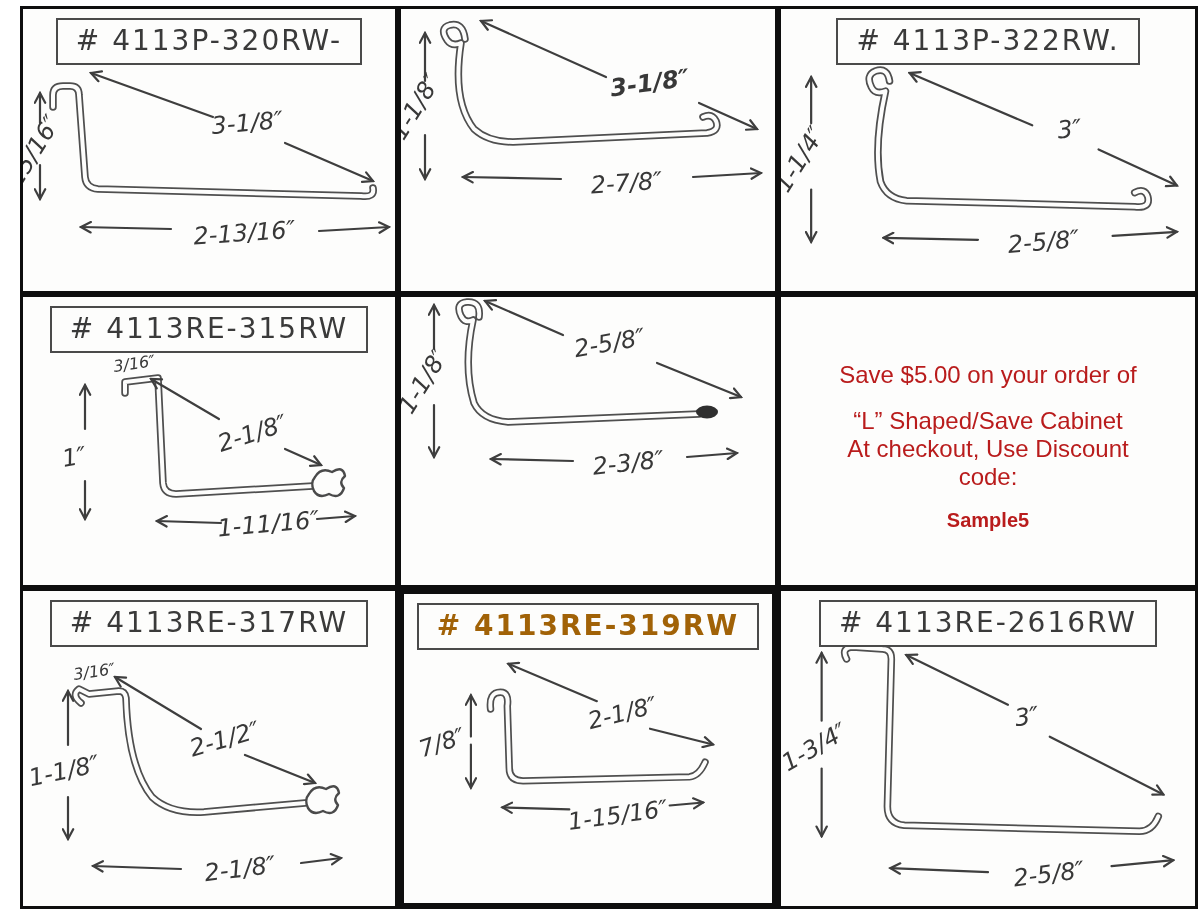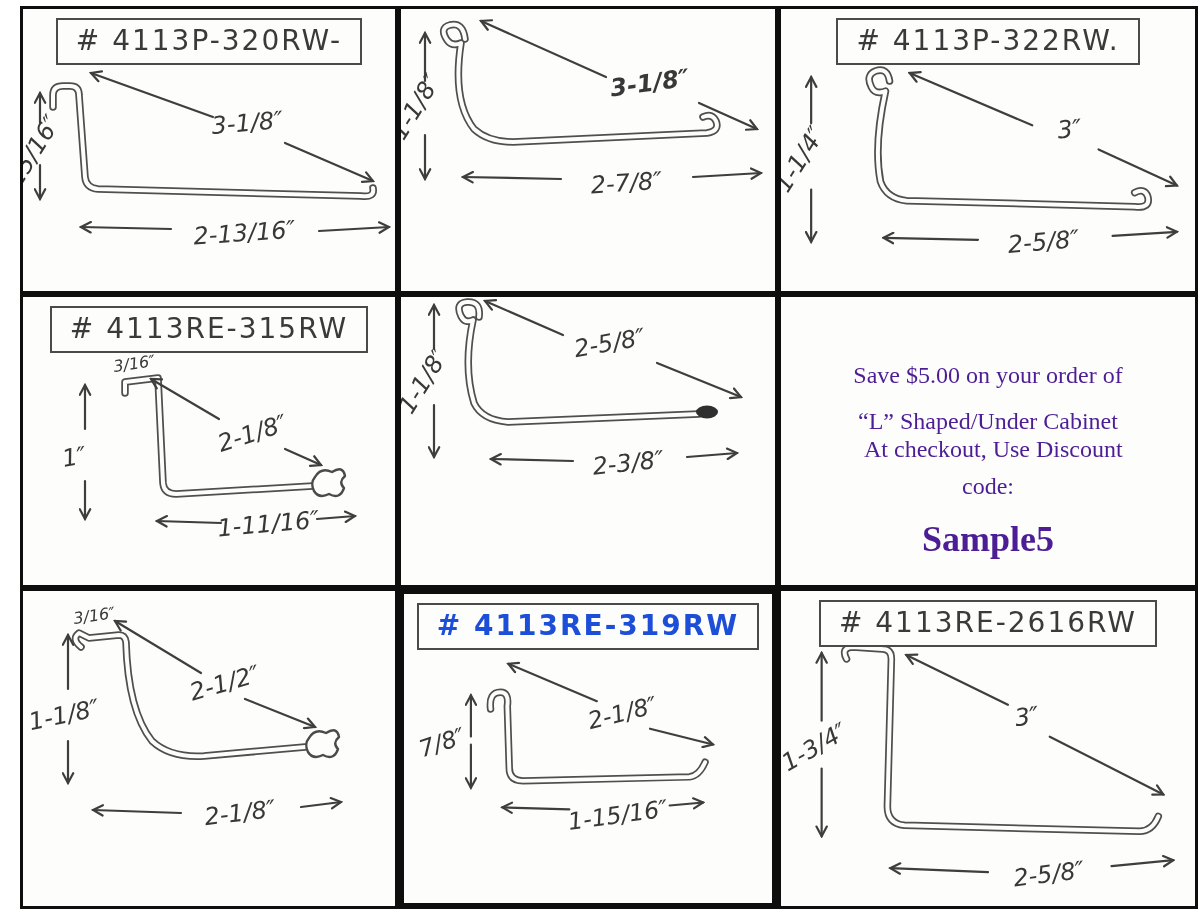--- a/index.html
+++ b/index.html
@@ -8,33 +8,33 @@
   .grid{position:absolute;left:20px;top:6px;display:grid;
         grid-template-columns:378px 380px 420px;
         grid-template-rows:288px 294px 321px;}
   .cell{border:3px solid #0e0e0e;background:#fdfdfc;box-sizing:border-box;
         display:flex;flex-direction:column;align-items:center;overflow:hidden;}
   .cell.heavy{border-width:6px;}
   .partbox{border:2px solid #4a4a4a;margin-top:9px;padding:4px 18px 6px;
            background:#fdfdfc;white-space:nowrap;}
   .partnum{font-family:"DejaVu Sans",sans-serif;color:#3a3a3a;
            font-size:28px;letter-spacing:2px;font-weight:500;}
-  .cell.heavy .partnum{font-weight:700;color:#1d4ed8;}
+  .cell.heavy .partnum{font-weight:700;color:#a16207;}
   .sketch{flex:1 1 auto;width:100%;}
   .tube{fill:none;stroke:#4f4f4f;stroke-width:7.5;stroke-linecap:round;stroke-linejoin:round;}
   .tube2{fill:none;stroke:#fdfdfc;stroke-width:4;stroke-linecap:round;stroke-linejoin:round;}
   .fork{fill:#fdfdfc;stroke:#4a4a4a;stroke-width:2.4;stroke-linejoin:round;}
   .arr{fill:none;stroke:#3e3e3e;stroke-width:2.2;stroke-linecap:round;}
   .dim{font-family:"DejaVu Sans",sans-serif;font-style:italic;font-size:24px;
        fill:#383838;text-anchor:middle;}
   .dim.small{font-size:16px;}
-  .promo{padding:64px 14px 0;text-align:center;color:#4c1d95;
-         font-family:Liberation Serif, serif;}
+  .promo{padding:64px 14px 0;text-align:center;color:#b91c1c;
+         font-family:Liberation Sans, sans-serif;}
   .promo p{margin:0 0 18px;font-size:24px;line-height:28px;}
-  .promo .code{font-size:36px;font-weight:bold;margin-top:5px;}
+  .promo .code{font-size:20px;font-weight:bold;margin-top:5px;}
 </style>
 </head>
 <body>
 
 
 
 
 <svg width="0" height="0" aria-hidden="true">
   <defs>
     <marker id="ah" viewBox="0 0 10 10" refX="8.5" refY="5" markerWidth="13" markerHeight="13" orient="auto" markerUnits="userSpaceOnUse">
@@ -173,28 +173,31 @@
         <path class="arr" d="M 172,164 L 90,162" marker-end="url(#ah)"></path>
         <path class="arr" d="M 286,160 L 336,156" marker-end="url(#ah)"></path>
         <text class="dim" x="228" y="174" transform="rotate(-6 228 174)">2-3/8″</text>
       </g>
     </svg>
   </div>
 
   <div class="cell">
     <div class="promo">
       <p>Save $5.00 on your order of</p>
-      <p style="margin-bottom:0;">“L” Shaped/Under Cabinet</p>
-      <p style="margin-bottom:9px;text-align:right;">At checkout, Use Discount</p>
+      <p style="margin-bottom:0;">“L” Shaped/Save Cabinet</p>
+      <p style="margin-bottom:0;">At checkout, Use Discount</p>
       <p>code:</p>
       <div class="code">Sample5</div>
     </div>
   </div>
 
   <div class="cell">
+    <div class="partbox">
+      <span class="partnum"># 4113RE-317RW</span>
+    </div>
     <svg class="sketch" viewBox="0 0 372 250" preserveAspectRatio="xMidYMin meet">
       <text class="dim small" x="72" y="30" transform="rotate(-8 72 30)">3/16″</text>
       <g>
         <path class="tube" d="M 58,56 Q 48,48 56,42 L 66,47 L 96,44 Q 102,44 103,51 Q 105,120 129,150 Q 147,167 181,165 L 282,156"></path>
         <path class="tube2" d="M 58,56 Q 48,48 56,42 L 66,47 L 96,44 Q 102,44 103,51 Q 105,120 129,150 Q 147,167 181,165 L 282,156"></path>
         <path class="fork" d="M 286,147 Q 292,137 303,142 Q 314,135 316,146 Q 309,152 315,158 Q 311,170 300,164 Q 290,169 285,161 Q 281,153 286,147 Z"></path>
       </g>
       <g>
         <path class="arr" d="M 45,98 L 45,44" marker-end="url(#ah)"></path>
         <path class="arr" d="M 45,150 L 45,192" marker-end="url(#ah)"></path>

